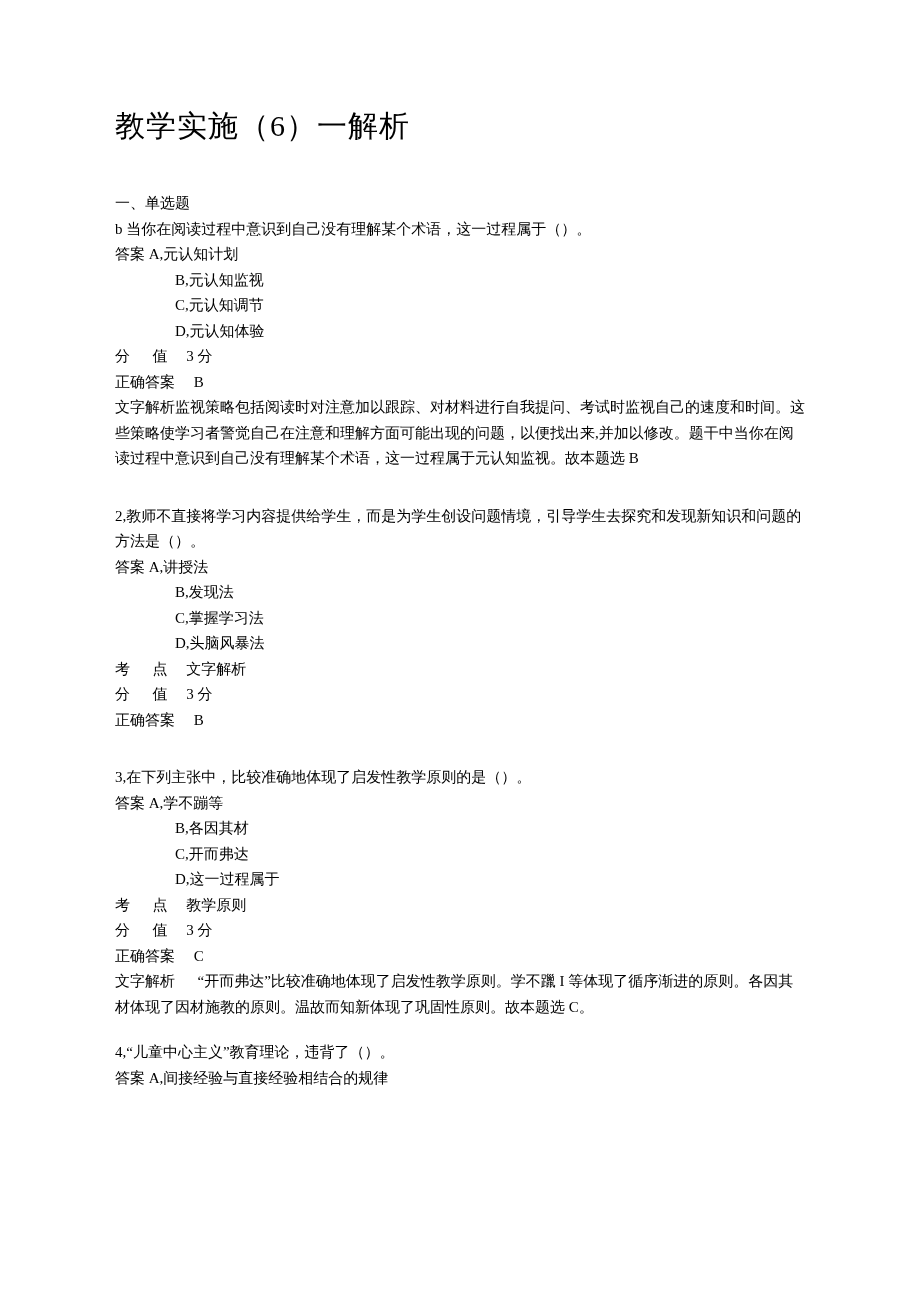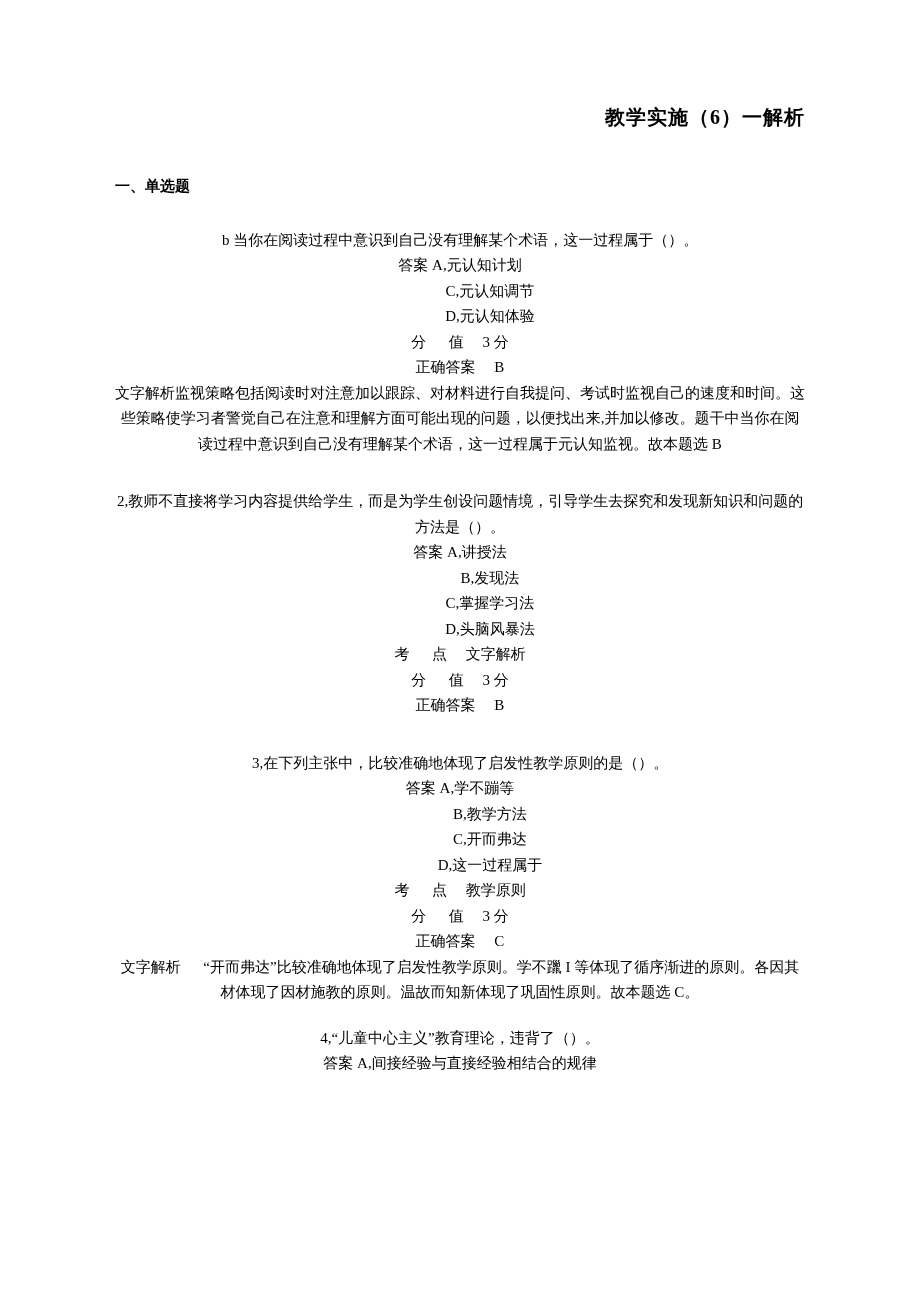--- a/index.html
+++ b/index.html
@@ -10,51 +10,49 @@
     body {
       background: #ffffff;
       font-family: "SimSun", "宋体", serif;
       font-size: 15px;
       line-height: 1.7;
       color: #000;
       width: 920px;
       padding: 100px 115px 60px 115px;
     }
     .title {
-      text-align: right;
-      font-size: 20px;
-      font-weight: bold;
+      text-align: left;
+      font-size: 30px;
+      font-weight: normal;
       margin-bottom: 40px;
       letter-spacing: 1px;
     }
     .section-header {
-      margin-bottom: 28px;
-      font-weight: bold;
     }
     .question-block {
       margin-bottom: 32px;
     }
     .line {
       display: block;
-      text-align: center;
     }
     .indent {
       padding-left: 60px;
     }
   </style>
 </head>
 <body>
 
 <h1 class="title">教学实施（6）一解析</h1>
 
 <div class="section-header">一、单选题</div>
 
 <div class="question-block">
   <div class="line">b 当你在阅读过程中意识到自己没有理解某个术语，这一过程属于（）。</div>
   <div class="line">答案 A,元认知计划</div>
+  <div class="line indent">B,元认知监视</div>
   <div class="line indent">C,元认知调节</div>
   <div class="line indent">D,元认知体验</div>
   <div class="line">
     <span>分</span>&nbsp;&nbsp;&nbsp;&nbsp;&nbsp;&nbsp;<span>值</span>&nbsp;&nbsp;&nbsp;&nbsp;&nbsp;<span>3 分</span>
   </div>
   <div class="line">
     <span>正确答案</span>&nbsp;&nbsp;&nbsp;&nbsp;&nbsp;<span>B</span>
   </div>
   <div class="line">文字解析监视策略包括阅读时对注意加以跟踪、对材料进行自我提问、考试时监视自己的速度和时间。这些策略使学习者警觉自己在注意和理解方面可能出现的问题，以便找出来,并加以修改。题干中当你在阅读过程中意识到自己没有理解某个术语，这一过程属于元认知监视。故本题选 B</div>
 </div>
@@ -72,21 +70,21 @@
     <span>分</span>&nbsp;&nbsp;&nbsp;&nbsp;&nbsp;&nbsp;<span>值</span>&nbsp;&nbsp;&nbsp;&nbsp;&nbsp;<span>3 分</span>
   </div>
   <div class="line">
     <span>正确答案</span>&nbsp;&nbsp;&nbsp;&nbsp;&nbsp;<span>B</span>
   </div>
 </div>
 
 <div class="question-block" style="margin-bottom:20px;">
   <div class="line">3,在下列主张中，比较准确地体现了启发性教学原则的是（）。</div>
   <div class="line">答案 A,学不蹦等</div>
-  <div class="line indent">B,教学方法</div>
+  <div class="line indent">B,各因其材</div>
   <div class="line indent">C,开而弗达</div>
   <div class="line indent">D,这一过程属于</div>
   <div class="line">
     <span>考</span>&nbsp;&nbsp;&nbsp;&nbsp;&nbsp;&nbsp;<span>点</span>&nbsp;&nbsp;&nbsp;&nbsp;&nbsp;<span>教学原则</span>
   </div>
   <div class="line">
     <span>分</span>&nbsp;&nbsp;&nbsp;&nbsp;&nbsp;&nbsp;<span>值</span>&nbsp;&nbsp;&nbsp;&nbsp;&nbsp;<span>3 分</span>
   </div>
   <div class="line">
     <span>正确答案</span>&nbsp;&nbsp;&nbsp;&nbsp;&nbsp;<span>C</span>

